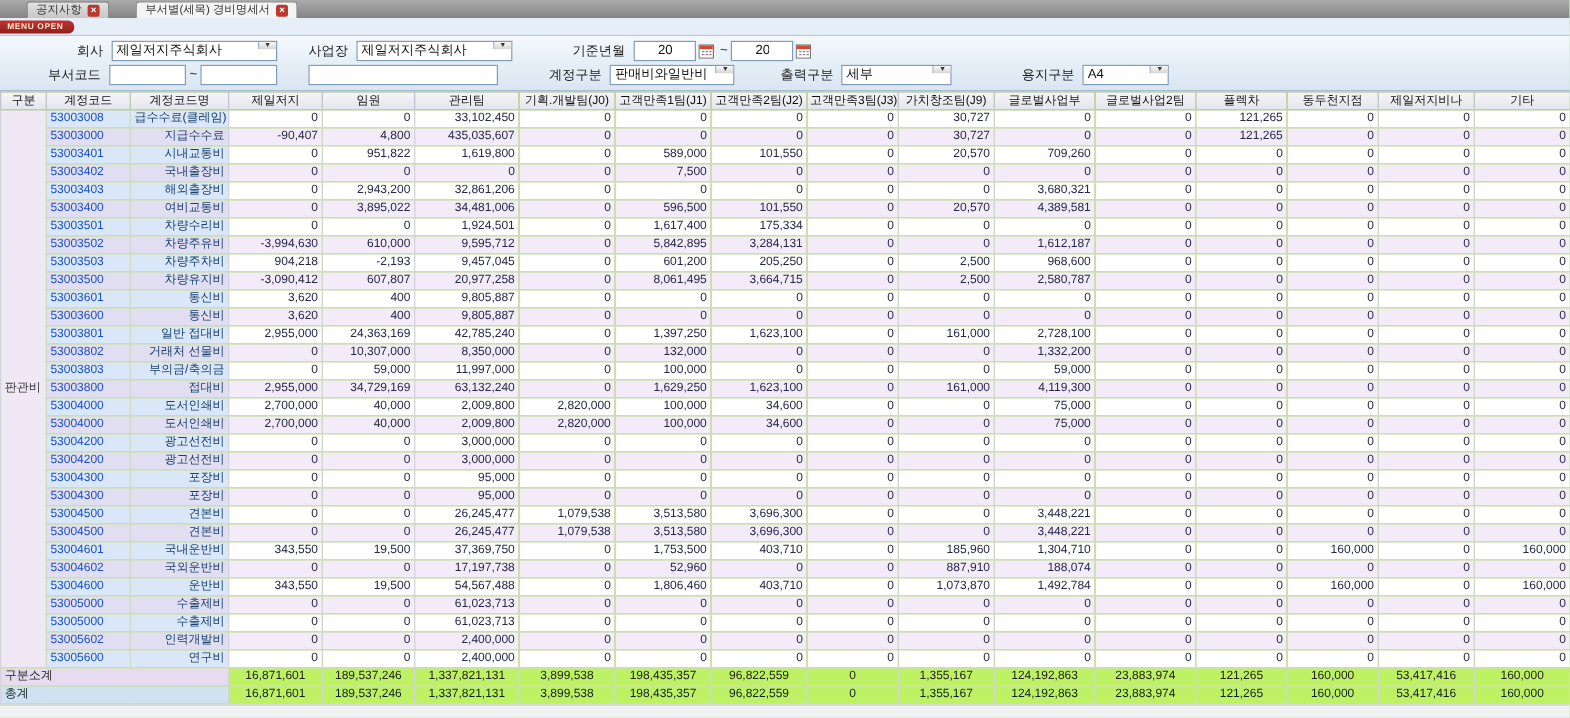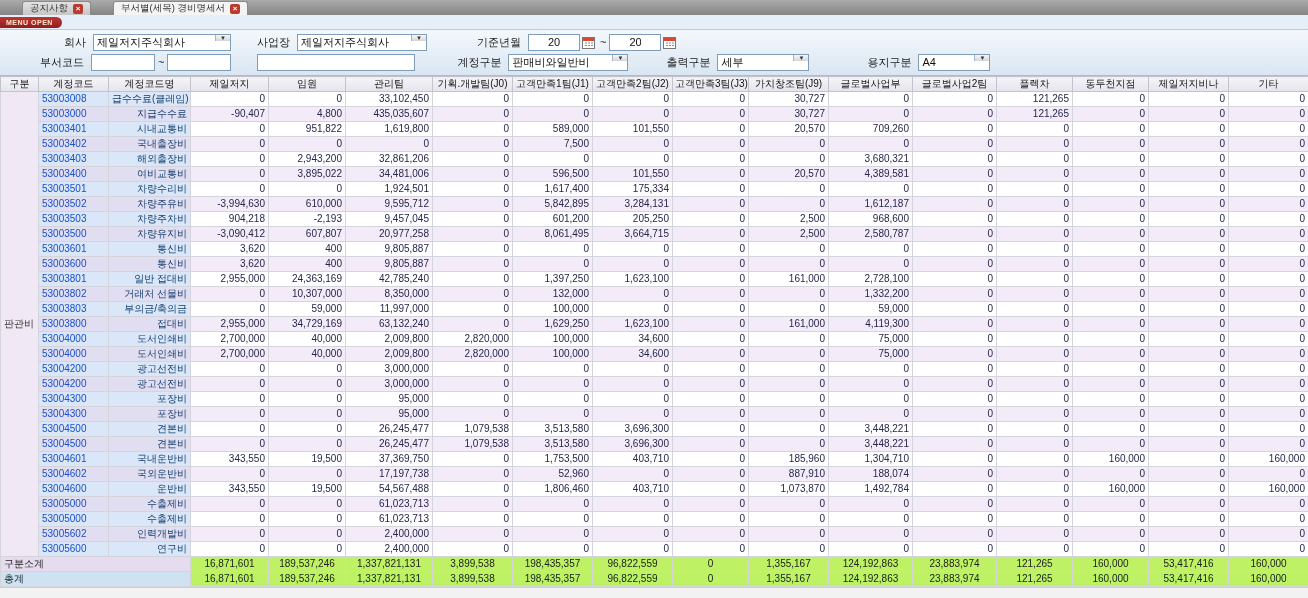--- a/index.html
+++ b/index.html
@@ -97,21 +97,21 @@
         </svg>
       </span>
   </div>
   <div class="frow">
     <span class="flabel" style="margin-left:40px">부서코드</span>
     <input class="tin" style="width: 64px; margin-left: 7px;" value="">
     <span class="tilde">~</span>
     <input class="tin" style="width: 64px;" value="">
     <input class="tin" style="width: 158px; margin-left: 26px;" value="">
     <span class="flabel" style="margin-left:42px">계정구분</span>
-    <div class="combo" style="width:120px;margin-left:7px">
+    <div class="combo" style="width:104px;margin-left:7px">
       <span class="ctxt">판매비와일반비</span>
       <span class="carr">▼</span>
     </div>
     <span class="flabel" style="margin-left:38px">출력구분</span>
     <div class="combo" style="width:92px;margin-left:7px">
       <span class="ctxt">세부</span>
       <span class="carr">▼</span>
     </div>
     <span class="flabel" style="margin-left:58px">용지구분</span>
     <div class="combo" style="width:72px;margin-left:7px">

